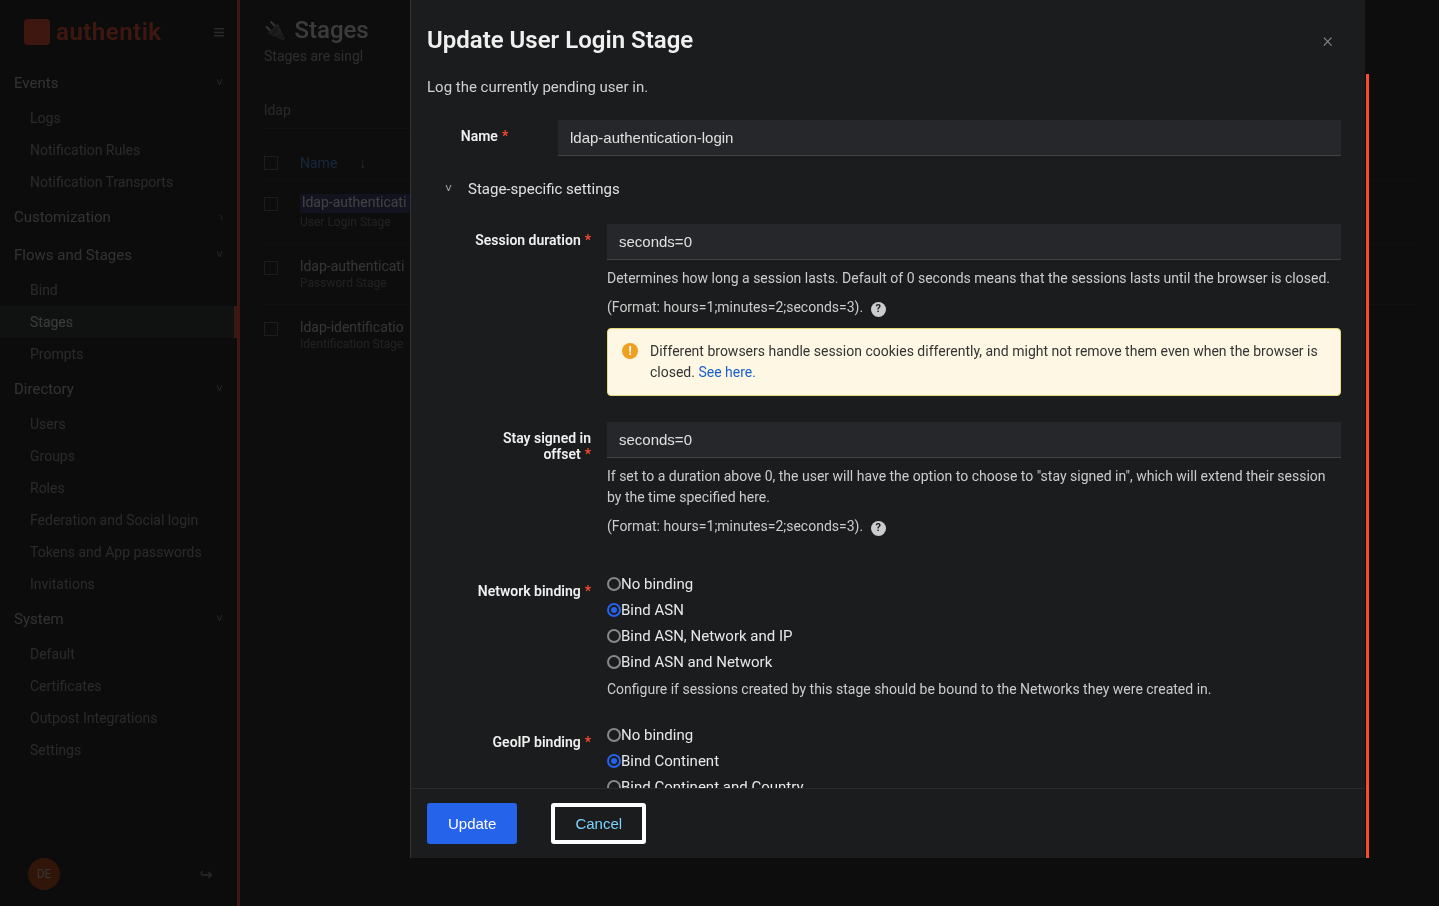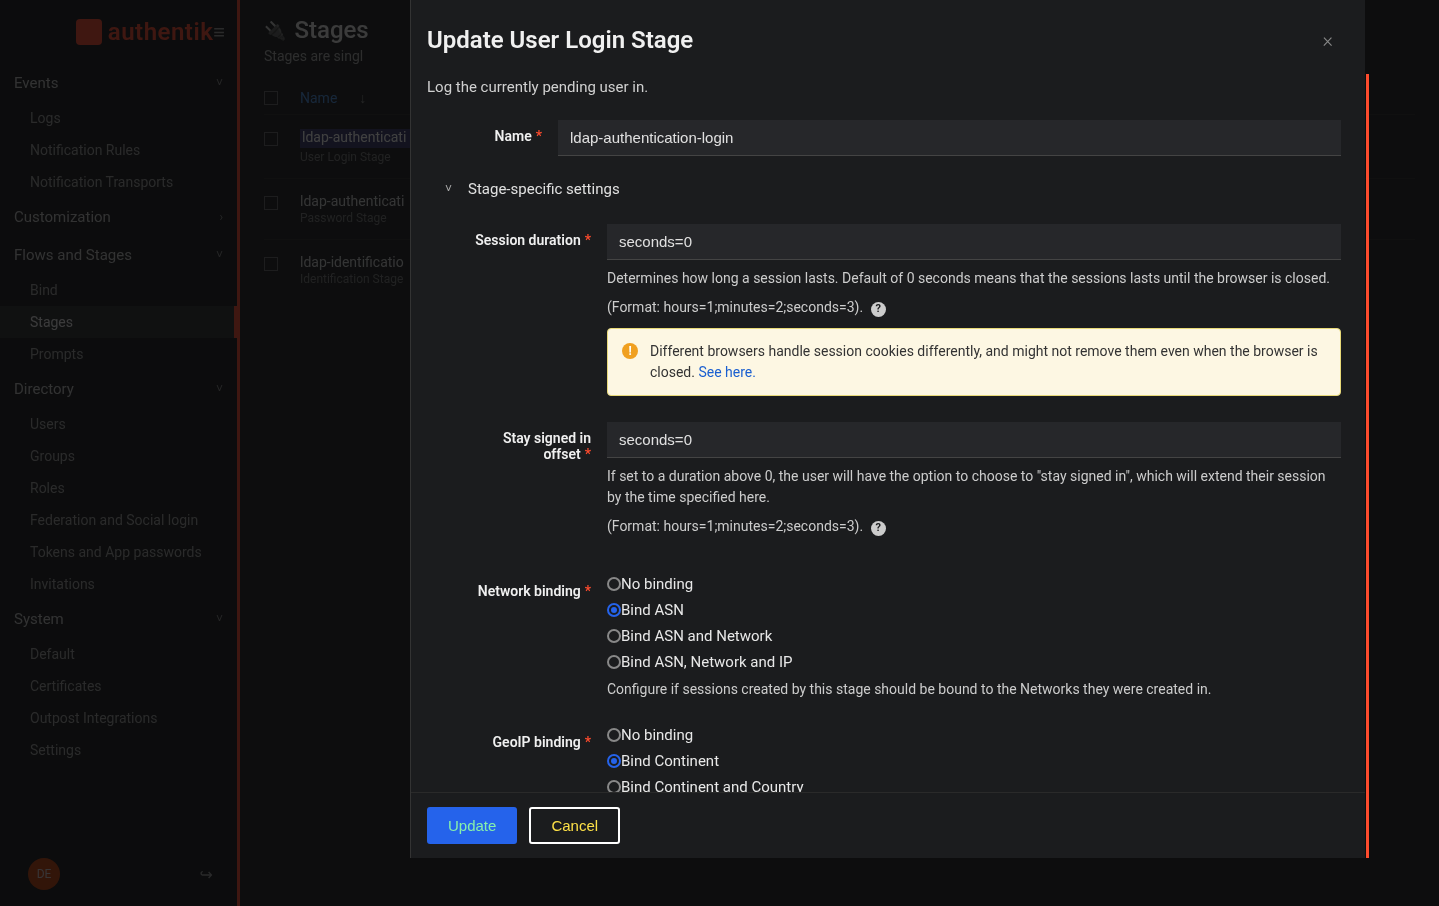--- a/index.html
+++ b/index.html
@@ -20,21 +20,21 @@
     width: 240px;
     background: #18191a;
     border-right: 3px solid #fd4b2d;
     overflow: hidden;
     opacity: 0.45;
   }
   .logo-area {
     padding: 18px 12px 18px 24px;
     display: flex;
     align-items: center;
-    justify-content: flex-end;
+    justify-content: space-between;
   }
   .logo {
     display: flex;
     align-items: center;
     gap: 6px;
     color: #fd4b2d;
     font-size: 24px;
     font-weight: 600;
     letter-spacing: 0.5px;
   }
@@ -139,21 +139,21 @@
   .modal-body{
     flex:1;overflow-y:auto;
     padding:8px 24px 16px 16px;
   }
   .modal-desc{color:#d0d0d0;font-size:15px;margin-bottom:24px;}
   .form-row{
     display:flex;align-items:flex-start;gap:16px;margin-bottom:24px;
   }
   .form-label{
     width:115px;flex-shrink:0;
-    font-weight:600;color:#f0f0f0;font-size:14px;text-align:right;
+    font-weight:600;color:#f0f0f0;font-size:14px;text-align:center;
     padding-top:8px;
   }
   .form-label .req{color:#fd4b2d;margin-left:4px;}
   .form-input{
     flex:1;background:#26272a;border:none;border-bottom:1px solid #444;
     color:#e0e0e0;padding:9px 12px;font-size:15px;
   }
   .section-toggle{
     display:flex;align-items:center;gap:16px;
     color:#e0e0e0;font-size:15px;margin:10px 0 26px 18px;
@@ -189,22 +189,22 @@
   .radio.checked::after{content:"";width:6px;height:6px;border-radius:50%;background:#2563eb;}
 
   .modal-footer{
     padding:14px 16px 14px 16px;
     display:flex;gap:12px;
     border-top:1px solid #2a2a2a;
   }
   .btn{
     padding:8px 20px;font-size:15px;border-radius:3px;cursor:pointer;border:1px solid transparent;
   }
-  .btn-primary{background:#2563eb;color:#86efac;}
-  .btn-secondary{background:transparent;border:2px solid #ffffff;color:#fde047;}
+  .btn-primary{background:#2563eb;color:#ffffff;}
+  .btn-secondary{background:transparent;border:4px solid #ffffff;color:#7dd3fc;margin-left:22px;}
 </style>
 </head>
 <body>
 
 <div class="sidebar">
   <div class="logo-area">
     <div class="logo">
       <span class="logo-icon"></span>
       <span>authentik</span>
     </div>
@@ -253,20 +253,21 @@
     <span class="logout-icon">↪</span>
   </div>
 </div>
 
 <div class="main-bg">
   <h1>
       <span class="plug">🔌</span>
       <span>Stages</span>
     </h1>
   <p>Stages are singl</p>
+  <div class="search-row">ldap</div>
   <div class="table-header">
     <span class="cb"></span>
     <span>Name</span>
     <span style="color:#888">↓</span>
   </div>
   <div id="rows">
       <div class="table-row selected">
         <span class="cb"></span>
         <div>
           <div class="rn">ldap-authenticati<span class="dropdown-btn">▼</span></div>
@@ -341,25 +342,25 @@
               <label class="radio-option">
                 <span class="radio"></span>
                 <span>No binding</span>
               </label>
               <label class="radio-option">
                 <span class="radio checked"></span>
                 <span>Bind ASN</span>
               </label>
               <label class="radio-option">
                 <span class="radio"></span>
+                <span>Bind ASN, Network and IP</span>
+              </label>
+              <label class="radio-option">
+                <span class="radio"></span>
                 <span>Bind ASN and Network</span>
-              </label>
-              <label class="radio-option">
-                <span class="radio"></span>
-                <span>Bind ASN, Network and IP</span>
               </label>
             </div>
           <div class="help-text">Configure if sessions created by this stage should be bound to the Networks they were created in.</div>
         </div>
       </div>
 
       <div class="form-row" style="margin-top:26px;">
         <div class="form-label" style="text-align:right;"><span>GeoIP binding</span><span class="req">*</span></div>
         <div class="field-col">
           <div class="radio-group" id="gb-radio">

